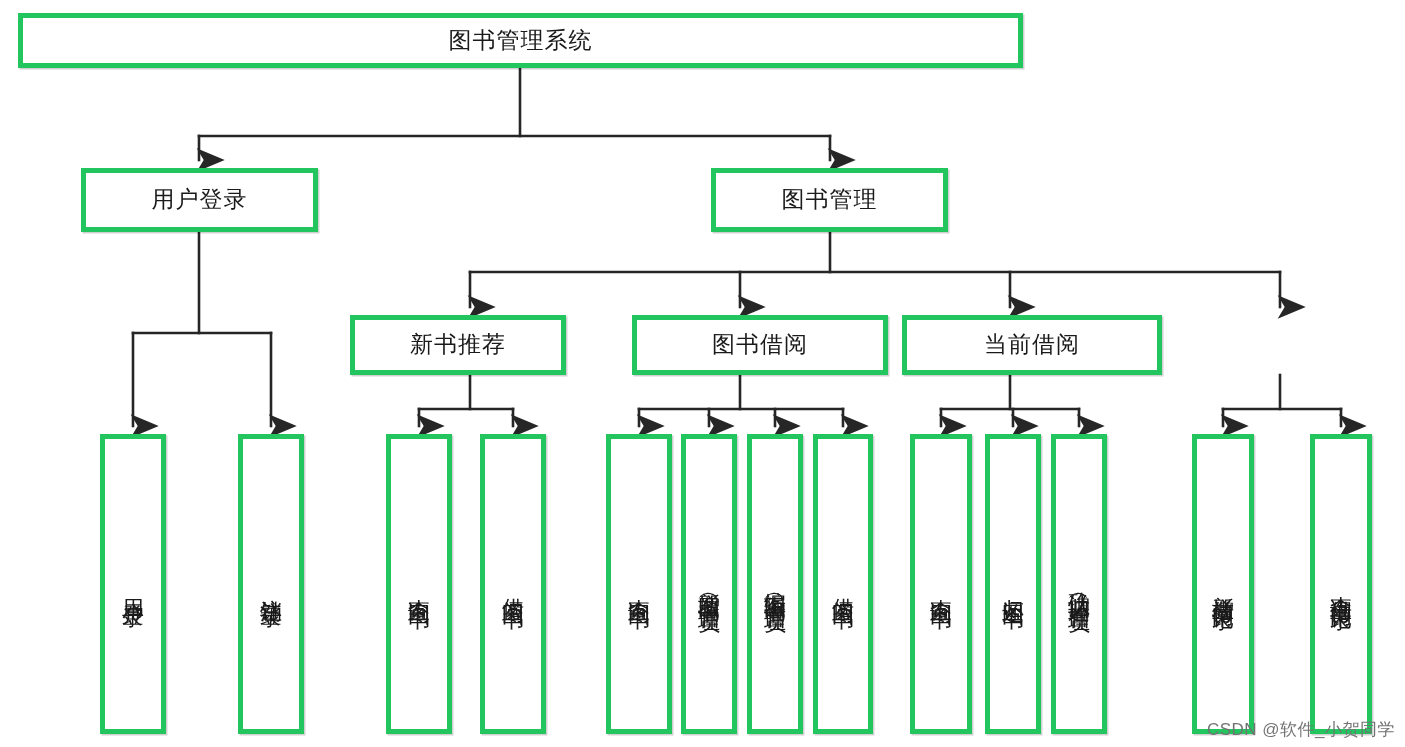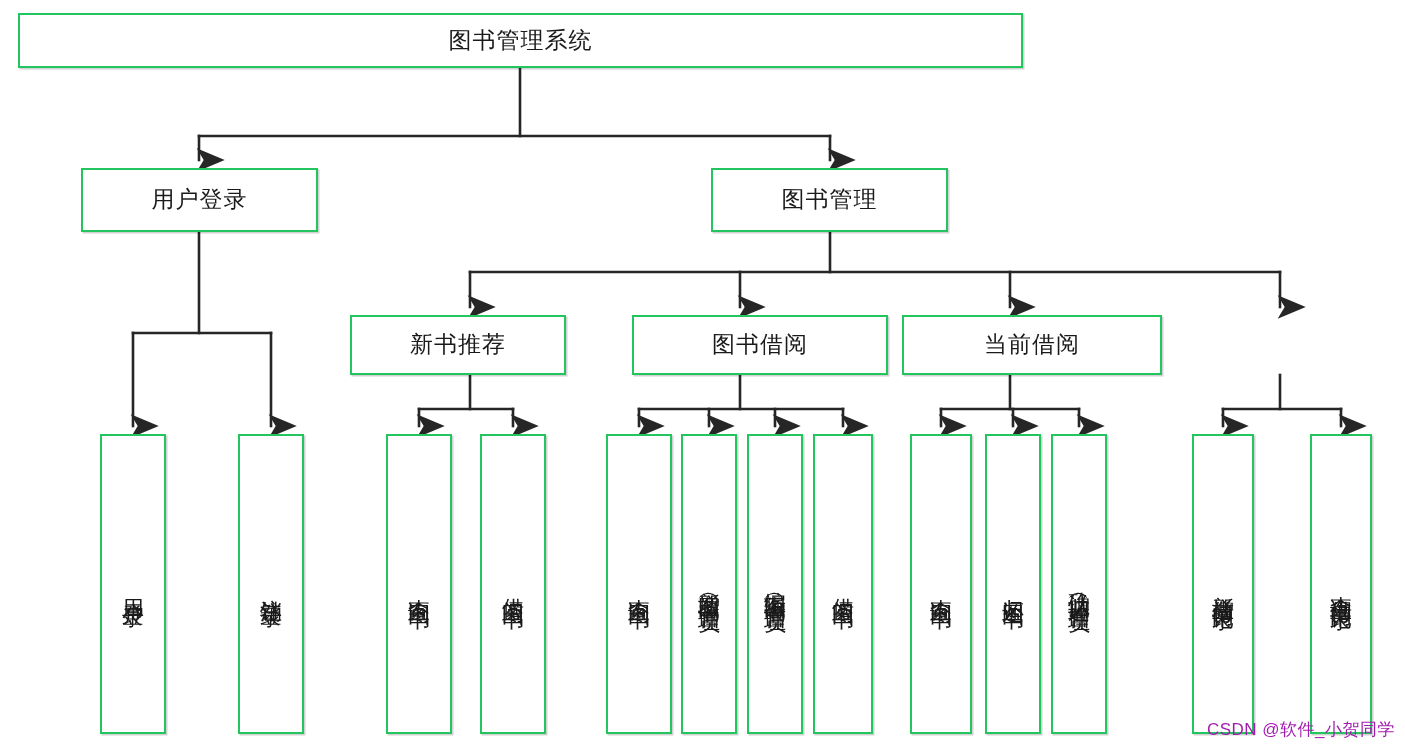--- a/index.html
+++ b/index.html
@@ -11,21 +11,21 @@
     overflow:hidden;
     position:relative;
   }
   #canvas{position:relative;width:1405px;height:747px;}
   svg.edges{position:absolute;left:0;top:0;width:1405px;height:747px;pointer-events:none;}
 
   .node{
     position:absolute;
     box-sizing:border-box;
     background:#ffffff;
-    border:2px solid #22c55e;
+    border:5px solid #22c55e;
     box-shadow:1.5px 1.5px 0 rgba(0,0,0,0.18);
     display:flex;
     align-items:center;
     justify-content:center;
     color:#1a1a1a;
   }
   .node.horiz{
     font-size:23px;
     letter-spacing:1px;
     line-height:1.1;
@@ -45,21 +45,21 @@
     writing-mode:vertical-rl;
     text-orientation:upright;
     display:block;
   }
 
   .watermark{
     position:absolute;
     right:10px;
     bottom:6px;
     font-size:17px;
-    color:#a21caf;
+    color:#737373;
     letter-spacing:0.5px;
     white-space:nowrap;
     user-select:none;
   }
 </style>
 </head>
 <body>
 
 <div id="canvas">
 

